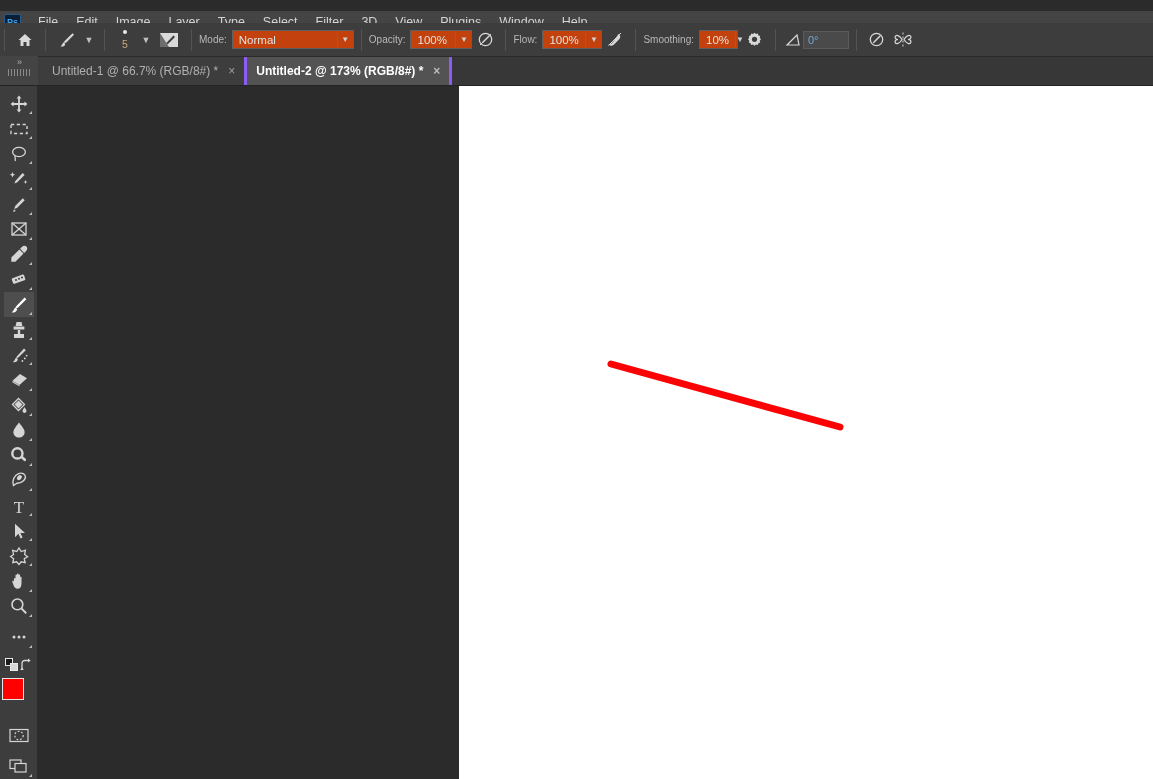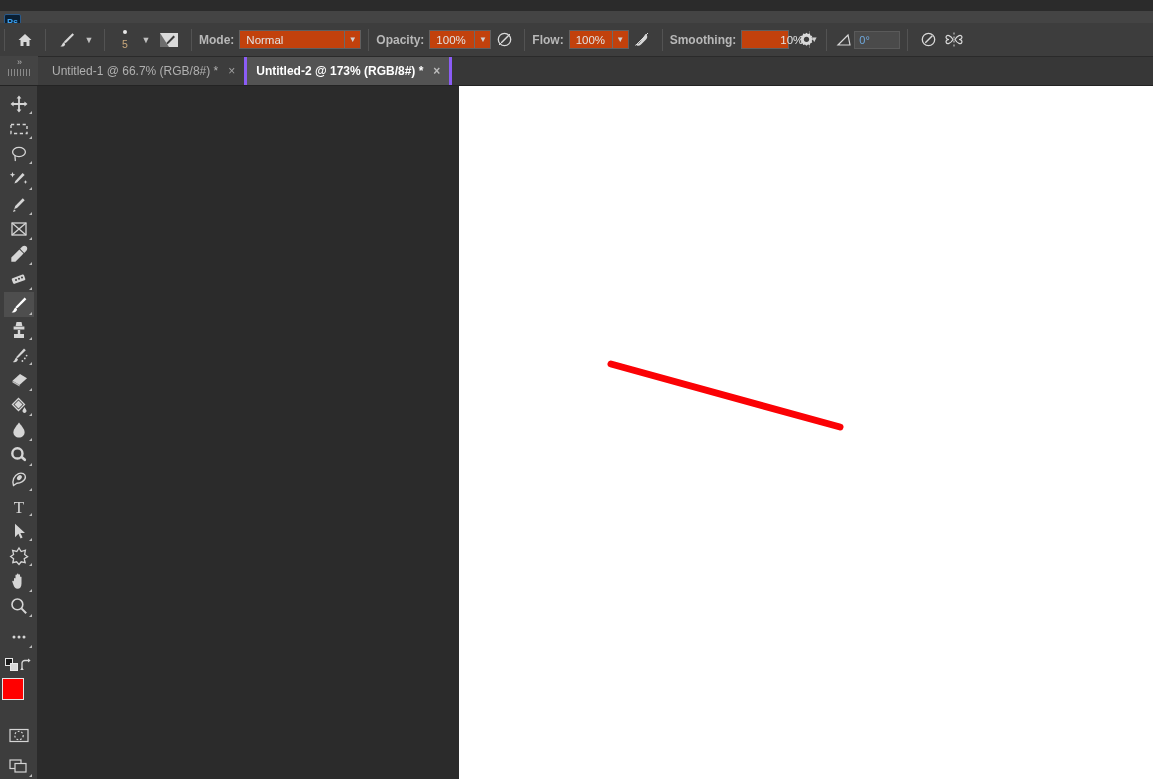--- a/index.html
+++ b/index.html
@@ -31,21 +31,21 @@
   }
 
   
   .optionsbar {
     position: absolute; left: 0; top: 23px; width: 1153px; height: 34px;
     background: #3d3d3d;
     display: flex; align-items: center;
     border-bottom: 1px solid #2a2a2a;
   }
   .opt-sep { width: 1px; height: 22px; background: #535353; margin: 0 7px; }
-  .opt-label { color: #b8b8b8; font-size: 12px; margin-right: 5px; white-space: nowrap; font-weight: bold; }
+  .opt-label { color: #b8b8b8; font-size: 10px; margin-right: 5px; white-space: nowrap; }
   .icon-btn {
     display: flex; align-items: center; justify-content: center;
     width: 26px; height: 24px; color: #d8d8d8;
   }
   .chev {
     width: 16px; height: 22px; display: flex; align-items: center; justify-content: center;
     color: #c0c0c0; font-size: 9px;
   }
   .combo {
     background: #c2410c; border: 1px solid #5f5f5f; height: 19px;
@@ -135,20 +135,34 @@
   }
   .stroke-svg { position: absolute; left: 0; top: 0; width: 694px; height: 693px; }
 </style>
 </head>
 <body>
 
 <div id="app">
 
   <div class="menubar">
     <div class="ps-logo">Ps</div>
+    <div id="menu-items" style="display:flex;align-items:center;">
+        <div class="menu-item">File</div>
+        <div class="menu-item">Edit</div>
+        <div class="menu-item">Image</div>
+        <div class="menu-item">Layer</div>
+        <div class="menu-item">Type</div>
+        <div class="menu-item">Select</div>
+        <div class="menu-item">Filter</div>
+        <div class="menu-item">3D</div>
+        <div class="menu-item">View</div>
+        <div class="menu-item">Plugins</div>
+        <div class="menu-item">Window</div>
+        <div class="menu-item">Help</div>
+      </div>
   </div>
 
   <div class="optionsbar">
 
     <div class="opt-sep" style="margin-left:4px;"></div>
 
     <div class="icon-btn" title="Home">
       <svg width="16" height="16" viewBox="0 0 16 16">
           <path d="M8 2 L14.5 8 L12.5 8 L12.5 14 L9.5 14 L9.5 10 L6.5 10 L6.5 14 L3.5 14 L3.5 8 L1.5 8 Z" fill="currentColor"></path>
         </svg>
@@ -213,21 +227,21 @@
     <div class="icon-btn">
       <svg width="18" height="17" viewBox="0 0 18 17">
           <path d="M12.5 3 C14.5 4 15 6.5 13 8.5 L8 13.5 C6 15.5 3.5 15 2.5 13 C4.5 13.5 6 12.5 7.5 10.5 Z" fill="currentColor"></path>
           <line x1="2.5" y1="14.5" x2="15" y2="2" stroke="currentColor" stroke-width="1"></line>
         </svg>
     </div>
 
     <div class="opt-sep"></div>
 
     <div class="opt-label">Smoothing:</div>
-    <div class="combo" style="width:48px;padding-left:32px;">
+    <div class="combo" style="width:39px;">
       <div class="cval">10%</div>
       <div class="carr">▼</div>
     </div>
     <div class="icon-btn" style="margin-left:4px;">
       <svg width="17" height="17" viewBox="0 0 17 17">
           <path d="M8.5 1.8 L10 3.1 L11.8 2.6 L12.4 4.4 L14.2 5 L13.7 6.8 L15 8.3 L13.7 9.8 L14.2 11.6 L12.4 12.2 L11.8 14 L10 13.5 L8.5 14.8 L7 13.5 L5.2 14 L4.6 12.2 L2.8 11.6 L3.3 9.8 L2 8.3 L3.3 6.8 L2.8 5 L4.6 4.4 L5.2 2.6 L7 3.1 Z" fill="currentColor"></path>
           <circle cx="8.5" cy="8.3" r="2.6" fill="#3d3d3d"></circle>
         </svg>
     </div>
 

